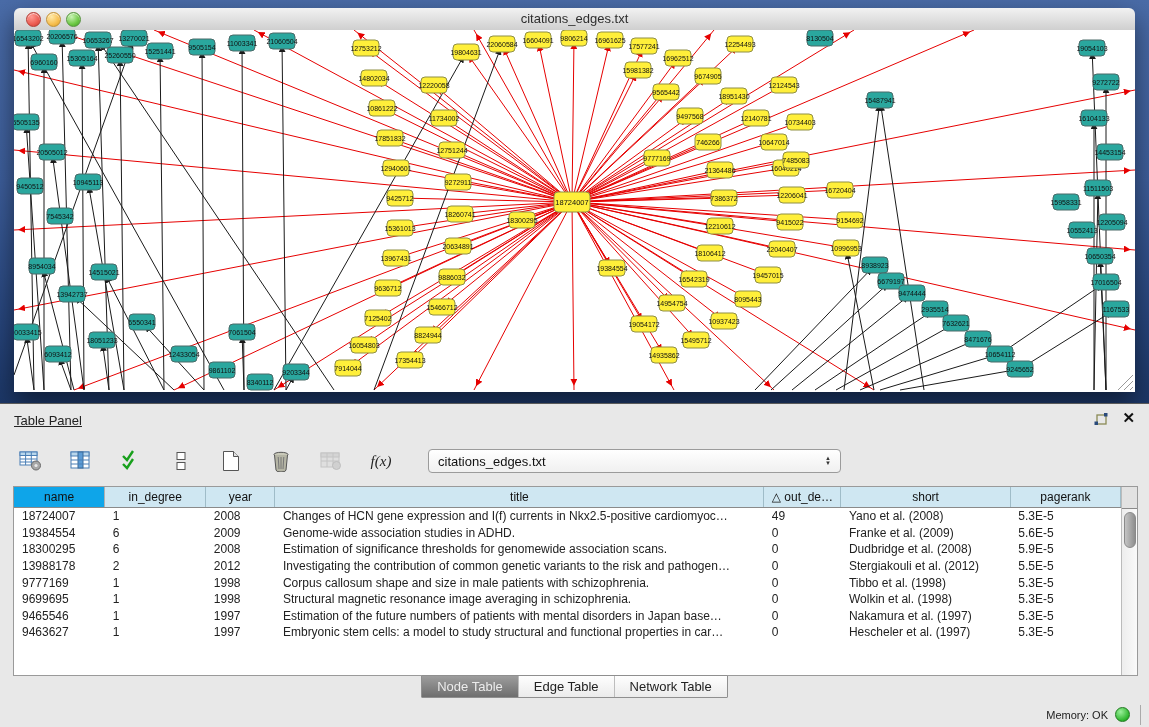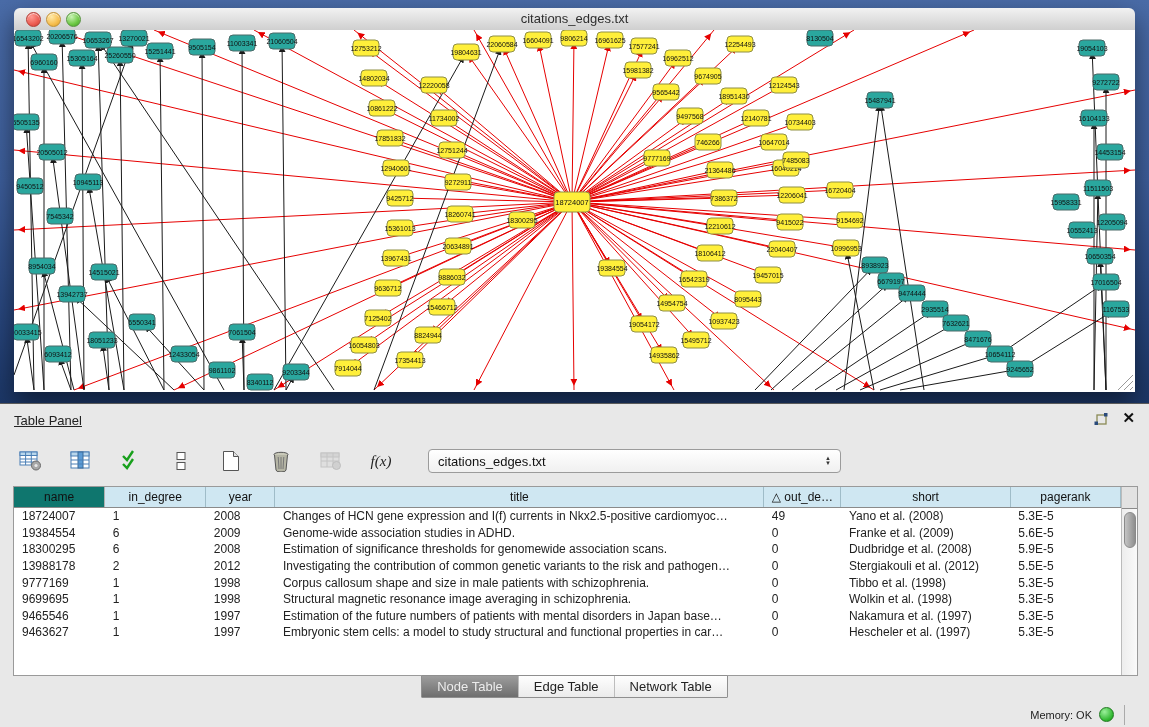--- a/index.html
+++ b/index.html
@@ -33,37 +33,37 @@
   .combo{margin-left:12px;width:393px;height:22px;background:linear-gradient(#ffffff,#f0f0f0);
     border:1px solid #9b9b9b;border-radius:4px;display:flex;align-items:center;padding:0 9px;font-size:13px;color:#111;}
   .combo-arrows{margin-left:auto;display:flex;flex-direction:column;align-items:center;color:#333;}
   .combo-arrows span{font-size:6px;line-height:5px;}
 
   .tablewrap{position:absolute;left:13px;top:82px;width:1123px;height:188px;background:#fff;
     border:1px solid #9a9a9a;display:flex;overflow:hidden;}
   table{border-collapse:collapse;table-layout:fixed;width:1108px;align-self:flex-start;}
   th{height:20px;background:#cfe7f2;border-right:1px solid #9fbcc8;border-bottom:1px solid #8a8a8a;
     font-weight:normal;font-size:12px;color:#111;text-align:center;padding:0;white-space:nowrap;overflow:hidden;}
-  th.first{background:#0f766e;border-right:1px solid #b0b0b0;}
+  th.first{background:#0ea5e9;border-right:1px solid #b0b0b0;}
   td{height:16.6px;padding:0 4px 0 8px;font-size:12px;color:#222;white-space:nowrap;overflow:hidden;}
   .c0{width:90px}.c1{width:100px}.c2{width:68px}.c3{width:487px}.c4{width:76px}.c5{width:168px}.c6{width:109px}
   .vscroll{width:15px;display:flex;flex-direction:column;border-left:1px solid #bbb;}
   .scrollcap{height:21px;background:#e2e2e2;border-bottom:1px solid #8a8a8a;}
   .vtrack{flex:1;position:relative;background:linear-gradient(90deg,#ededed,#fafafa);}
   .vthumb{position:absolute;top:3px;left:2px;width:10px;height:34px;border-radius:6px;
     background:linear-gradient(90deg,#c4c4c4,#8e8e8e);border:1px solid #8a8a8a;}
 
   .tabsrow{position:absolute;left:0;top:271px;width:100%;display:flex;justify-content:center;}
   .seg{display:flex;border:1px solid #8f8f8f;border-radius:1px;overflow:hidden;height:21px;background:#fcfcfc;}
   .seg .tab{padding:0 15px;font-size:13px;line-height:21px;color:#222;
     background:linear-gradient(#fefefe,#ebebeb);border-right:1px solid #bdbdbd;}
   .seg .tab:last-child{border-right:none;}
   .seg .tab.active{background:linear-gradient(#9d9d9d,#6e6e6e);color:#ececec;}
 
-  .status{position:absolute;right:0;bottom:0;height:27px;display:flex;align-items:center;padding-right:24px;}
+  .status{position:absolute;right:0;bottom:0;height:27px;display:flex;align-items:center;padding-right:8px;}
   .status .lbl{font-size:11px;color:#222;margin-right:7px;}
   .memdot{width:13px;height:13px;border-radius:50%;border:1px solid #1f7a1f;
     background:radial-gradient(circle at 35% 30%,#9bf09b,#2db52d 70%,#1f8c1f);}
   .vdiv{width:1px;height:20px;background:#aaa;margin-left:10px;}
 </style>
 </head>
 <body>
 
 <div class="desktop">
   <div class="gwin">

